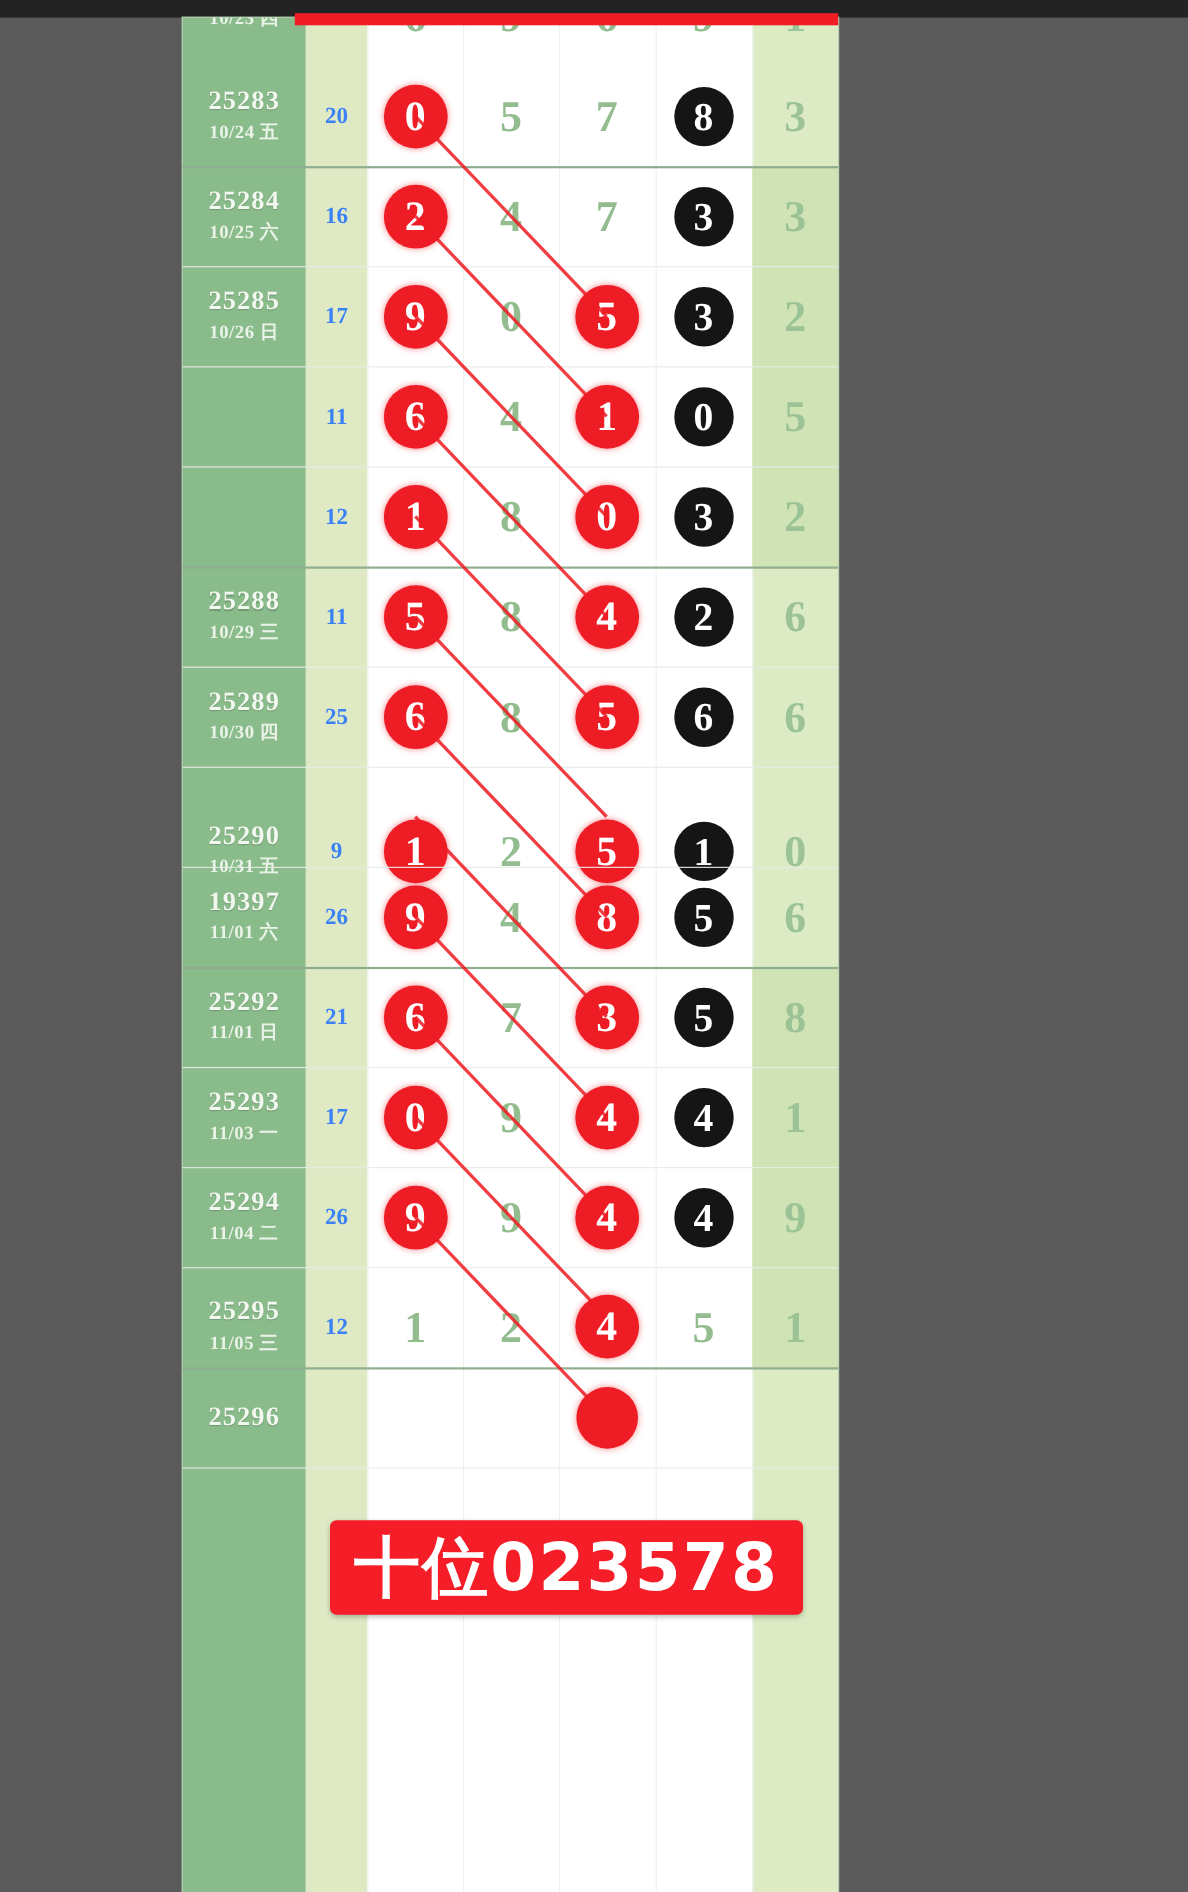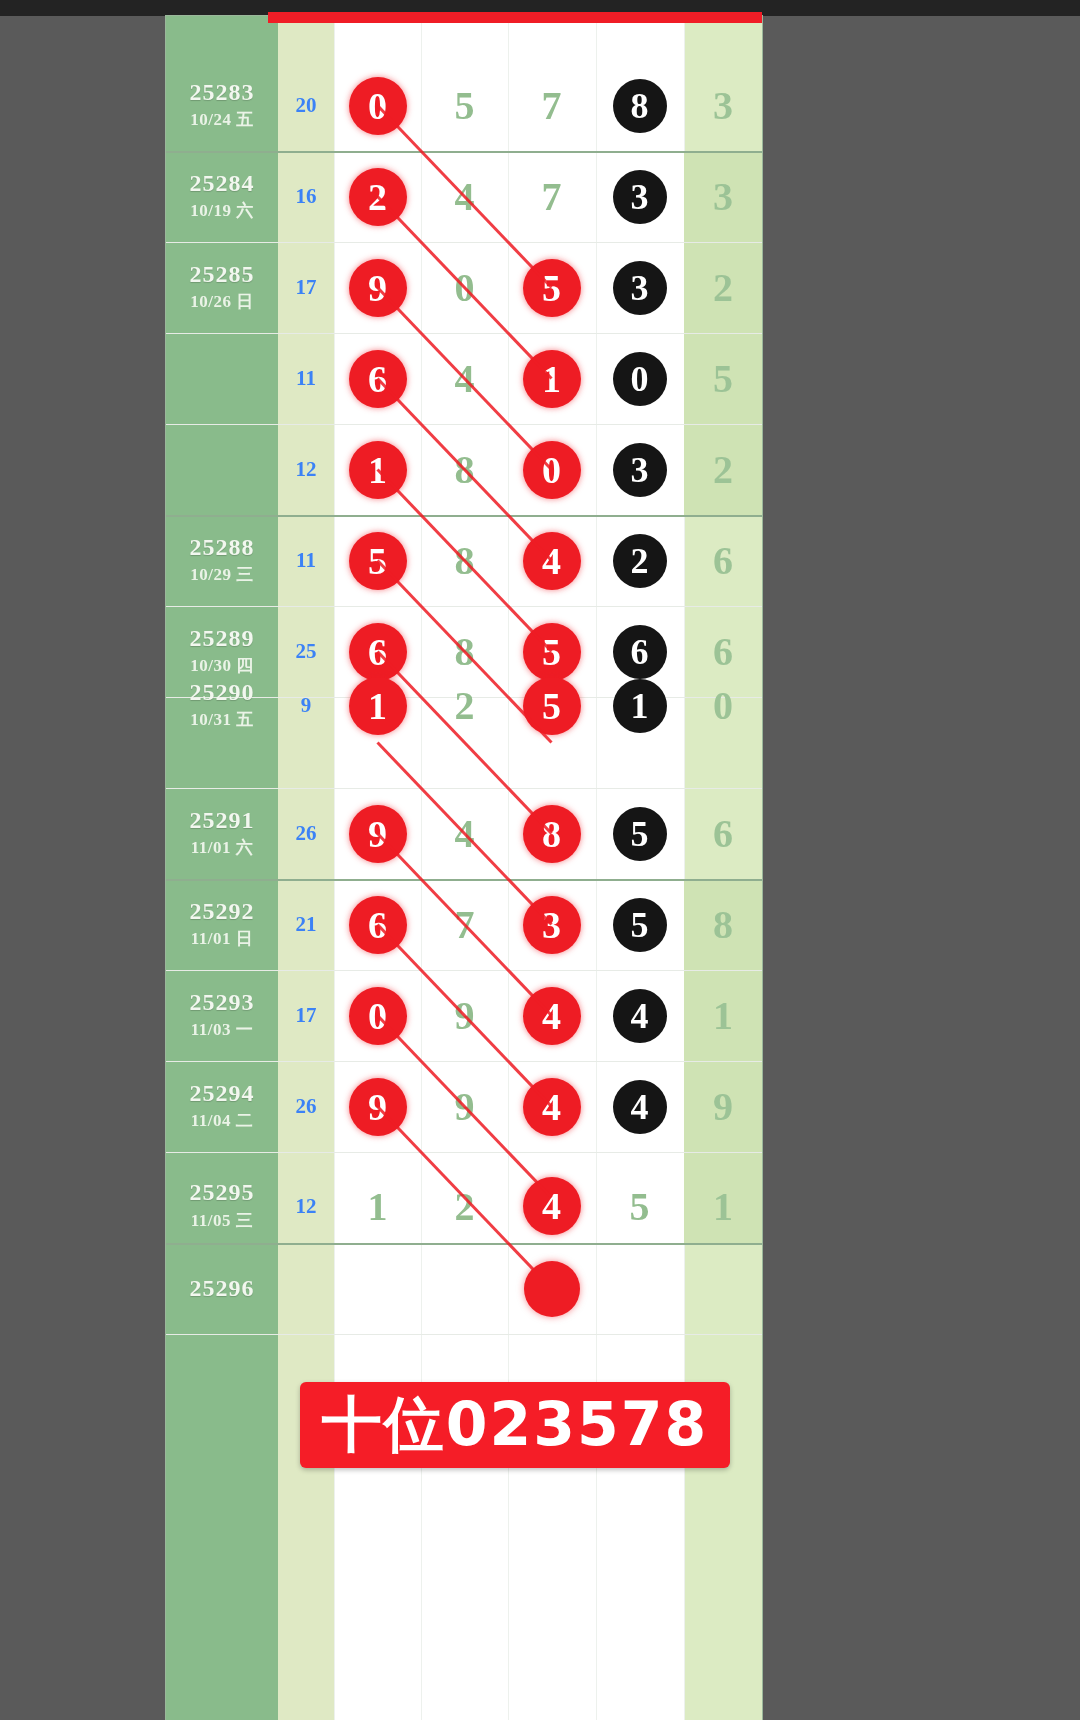--- a/index.html
+++ b/index.html
@@ -109,21 +109,21 @@
           <div class="rcell num-cell" style="left: 342px; width: 87px;">7</div>
           <div class="rcell num-cell" style="left: 430px; width: 87px;">
             <div class="ball black">8</div>
           </div>
           <div class="rcell tail-cell">3</div>
         </div>
         <div class="hline major" style="top: 135px;"></div>
         <div class="row" style="top: 135px; height: 91px;">
           <div class="rcell issue-cell">
             <div class="issue-no">25284</div>
-            <div class="issue-dt">10/19 六</div>
+            <div class="issue-dt">10/25 六</div>
           </div>
           <div class="rcell miss-cell">16</div>
           <div class="rcell num-cell" style="left: 168px; width: 87px;">
             <div class="ball red">2</div>
           </div>
           <div class="rcell num-cell" style="left: 255px; width: 87px;">4</div>
           <div class="rcell num-cell" style="left: 342px; width: 87px;">7</div>
           <div class="rcell num-cell" style="left: 430px; width: 87px;">
             <div class="ball black">3</div>
           </div>
@@ -210,42 +210,42 @@
           <div class="rcell num-cell" style="left: 255px; width: 87px;">8</div>
           <div class="rcell num-cell" style="left: 342px; width: 87px;">
             <div class="ball red">5</div>
           </div>
           <div class="rcell num-cell" style="left: 430px; width: 87px;">
             <div class="ball black">6</div>
           </div>
           <div class="rcell tail-cell">6</div>
         </div>
         <div class="hline" style="top: 681px;"></div>
-        <div class="row" style="top: 644px; height: 91px;">
+        <div class="row" style="top: 712px; height: 91px;">
           <div class="rcell issue-cell">
             <div class="issue-no">25290</div>
             <div class="issue-dt">10/31 五</div>
           </div>
           <div class="rcell miss-cell">9</div>
           <div class="rcell num-cell" style="left: 168px; width: 87px;">
             <div class="ball red">1</div>
           </div>
           <div class="rcell num-cell" style="left: 255px; width: 87px;">2</div>
           <div class="rcell num-cell" style="left: 342px; width: 87px;">
             <div class="ball red">5</div>
           </div>
           <div class="rcell num-cell" style="left: 430px; width: 87px;">
             <div class="ball black">1</div>
           </div>
           <div class="rcell tail-cell">0</div>
         </div>
         <div class="hline" style="top: 772px;"></div>
         <div class="row" style="top: 772px; height: 91px;">
           <div class="rcell issue-cell">
-            <div class="issue-no">25291</div>
+            <div class="issue-no">19397</div>
             <div class="issue-dt">11/01 六</div>
           </div>
           <div class="rcell miss-cell">26</div>
           <div class="rcell num-cell" style="left: 168px; width: 87px;">
             <div class="ball red">9</div>
           </div>
           <div class="rcell num-cell" style="left: 255px; width: 87px;">4</div>
           <div class="rcell num-cell" style="left: 342px; width: 87px;">
             <div class="ball red">8</div>
           </div>
@@ -347,20 +347,33 @@
         <line x1="211.5" y1="362.5" x2="385.5" y2="544.5" stroke="#ee1c24" stroke-width="3" opacity=".85"></line>
         <line x1="211.5" y1="453.5" x2="385.5" y2="635.5" stroke="#ee1c24" stroke-width="3" opacity=".85"></line>
         <line x1="211.5" y1="544.5" x2="385.5" y2="726.5" stroke="#ee1c24" stroke-width="3" opacity=".85"></line>
         <line x1="211.5" y1="635.5" x2="385.5" y2="817.5" stroke="#ee1c24" stroke-width="3" opacity=".85"></line>
         <line x1="211.5" y1="726.5" x2="385.5" y2="908.5" stroke="#ee1c24" stroke-width="3" opacity=".85"></line>
         <line x1="211.5" y1="817.5" x2="385.5" y2="999.5" stroke="#ee1c24" stroke-width="3" opacity=".85"></line>
         <line x1="211.5" y1="908.5" x2="385.5" y2="1090.5" stroke="#ee1c24" stroke-width="3" opacity=".85"></line>
         <line x1="211.5" y1="999.5" x2="385.5" y2="1181.5" stroke="#ee1c24" stroke-width="3" opacity=".85"></line>
         <line x1="211.5" y1="1090.5" x2="385.5" y2="1272.5" stroke="#ee1c24" stroke-width="3" opacity=".85"></line>
       </svg>
+    <div id="clip" class="cliprow">
+        <div style="position: absolute; left: 0px; top: -47px; width: 596px; height: 91px;">
+          <div style="position: absolute; left: 0px; top: 0px; width: 112px; height: 91px; display: flex; flex-direction: column; align-items: center; justify-content: center;">
+            <div class="issue-no"></div>
+            <div class="issue-dt">10/23 四</div>
+          </div>
+          <div style="position: absolute; top: 0px; height: 91px; display: flex; align-items: center; justify-content: center; font-size: 40px; color: rgb(147, 189, 143); font-weight: bold; left: 168px; width: 87px;">6</div>
+          <div style="position: absolute; top: 0px; height: 91px; display: flex; align-items: center; justify-content: center; font-size: 40px; color: rgb(147, 189, 143); font-weight: bold; left: 255px; width: 87px;">9</div>
+          <div style="position: absolute; top: 0px; height: 91px; display: flex; align-items: center; justify-content: center; font-size: 40px; color: rgb(147, 189, 143); font-weight: bold; left: 342px; width: 87px;">6</div>
+          <div style="position: absolute; top: 0px; height: 91px; display: flex; align-items: center; justify-content: center; font-size: 40px; color: rgb(147, 189, 143); font-weight: bold; left: 430px; width: 87px;">9</div>
+          <div style="position: absolute; left: 518px; top: 0px; width: 78px; height: 91px; display: flex; align-items: center; justify-content: center; font-size: 40px; color: rgb(156, 195, 150); font-weight: bold;">1</div>
+        </div>
+      </div>
   <div class="finaldot" style="left: 357.5px; top: 1244.5px;"></div>
     </div>
 
   <div class="redstrip"></div>
 
   <div class="banner">
     <span>十位023578</span>
   </div>
 </div>
 

